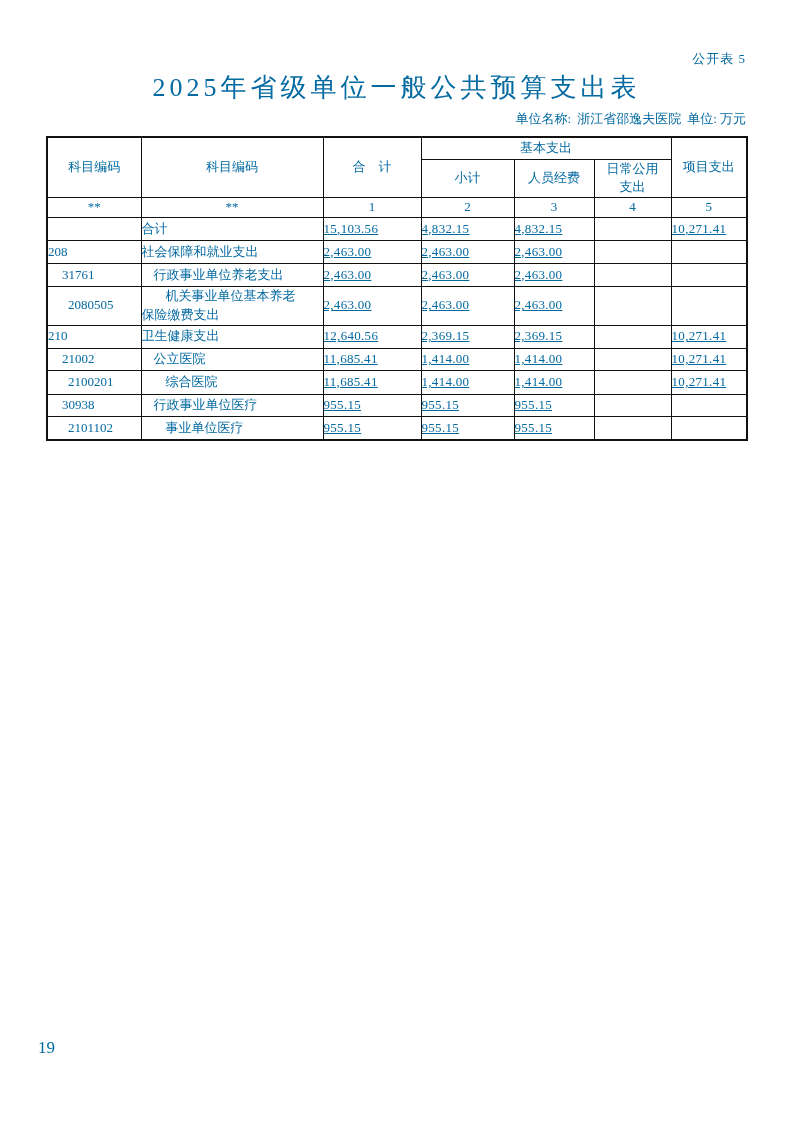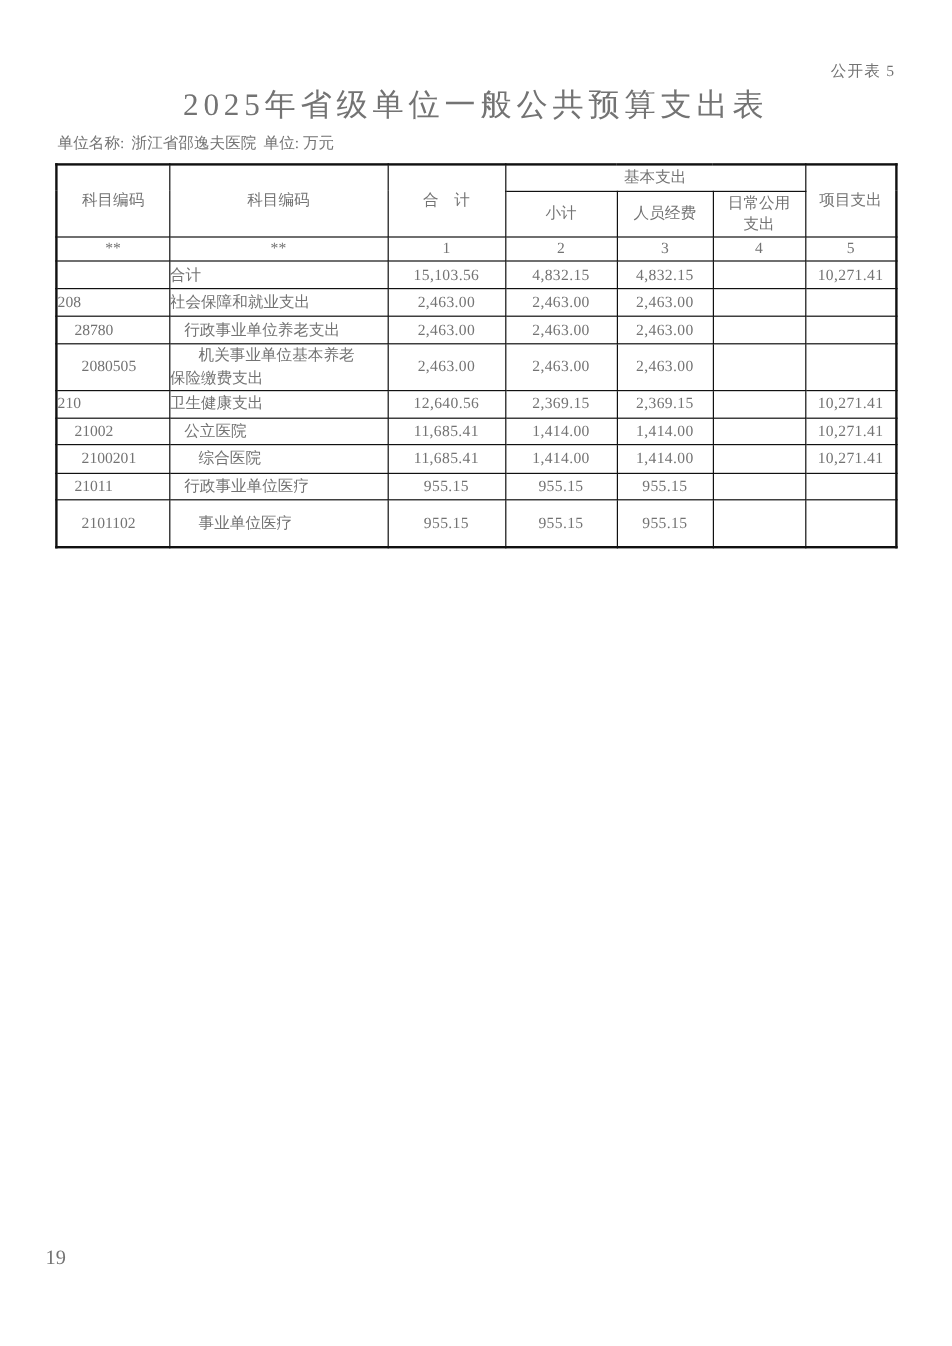--- a/index.html
+++ b/index.html
@@ -1,57 +1,57 @@
 <!DOCTYPE html>
 <html><head>
 <meta charset="utf-8">
 <style>
   html,body { margin:0; padding:0; background:#ffffff; }
   .page {
     position:relative;
     width:793px; height:1122px;
     background:#ffffff;
-    color:#737373;
+    color:#0369a1;
     font-family:"Liberation Serif","DejaVu Serif",serif;
     overflow:hidden;
     border-radius:16px;
   }
   .corner-label {
     position:absolute; top:50px; right:47px;
     font-size:13px; letter-spacing:1px;
   }
   .doc-title {
     position:absolute; top:70px; left:0; width:100%;
     text-align:center;
     font-size:26px; letter-spacing:4px; font-weight:500;
     white-space:nowrap;
   }
   .unit-line {
     position:absolute; top:110px; left:48px; right:47px;
-    display:flex; justify-content:flex-start; align-items:baseline;
+    display:flex; justify-content:flex-end; align-items:baseline;
     font-size:13px;
   }
   .unit-name-wrap span { margin-right:6px; }
   table.budget {
     position:absolute; left:46px; top:136px;
     width:700px;
     border-collapse:collapse;
     table-layout:fixed;
     border:2px solid #111;
   }
   table.budget td {
     border:1px solid #111;
     font-size:13px;
     padding:0;
     overflow:hidden;
     vertical-align:middle;
     line-height:1.45;
   }
   td.c   { text-align:center; }
-  td.num { text-align:center; padding-right:5px; letter-spacing:0.3px; }
+  td.num { text-align:left; padding-right:5px; letter-spacing:0.3px;text-decoration:underline; }
   td.code { text-align:left; padding-left:4px;margin-top:26px; }
   td.name { text-align:left; padding-left:4px; padding-right:4px; white-space:pre-line; }
   .cind0 { text-indent:0; }
   .cind1 { text-indent:14px; }
   .cind2 { text-indent:20px; }
   .nind0 { text-indent:0;margin-left:36px; }
   .nind1 { text-indent:12px; }
   .nind2 { text-indent:24px; }
   td.hdr { text-align:center; white-space:pre-line; line-height:1.5;margin-top:46px; }
   .page-number {
@@ -122,21 +122,21 @@
     <tr style="height:23px">
       <td class="code cind0">208</td>
       <td class="name nind0">社会保障和就业支出</td>
       <td class="num">2,463.00</td>
       <td class="num">2,463.00</td>
       <td class="num">2,463.00</td>
       <td class="num"></td>
       <td class="num"></td>
     </tr>
     <tr style="height:23px">
-      <td class="code cind1">28780</td>
+      <td class="code cind1">31761</td>
       <td class="name nind1">行政事业单位养老支出</td>
       <td class="num">2,463.00</td>
       <td class="num">2,463.00</td>
       <td class="num">2,463.00</td>
       <td class="num"></td>
       <td class="num"></td>
     </tr>
     <tr style="height:27px">
       <td class="code cind2">2080505</td>
       <td class="name nind2">机关事业单位基本养老
@@ -168,29 +168,29 @@
     <tr style="height:24px">
       <td class="code cind2">2100201</td>
       <td class="name nind2">综合医院</td>
       <td class="num">11,685.41</td>
       <td class="num">1,414.00</td>
       <td class="num">1,414.00</td>
       <td class="num"></td>
       <td class="num">10,271.41</td>
     </tr>
     <tr style="height:22px">
-      <td class="code cind1">21011</td>
+      <td class="code cind1">30938</td>
       <td class="name nind1">行政事业单位医疗</td>
       <td class="num">955.15</td>
       <td class="num">955.15</td>
       <td class="num">955.15</td>
       <td class="num"></td>
       <td class="num"></td>
     </tr>
-    <tr style="height:40px">
+    <tr style="height:24px">
       <td class="code cind2">2101102</td>
       <td class="name nind2">事业单位医疗</td>
       <td class="num">955.15</td>
       <td class="num">955.15</td>
       <td class="num">955.15</td>
       <td class="num"></td>
       <td class="num"></td>
     </tr>
   </tbody>
     </table>

